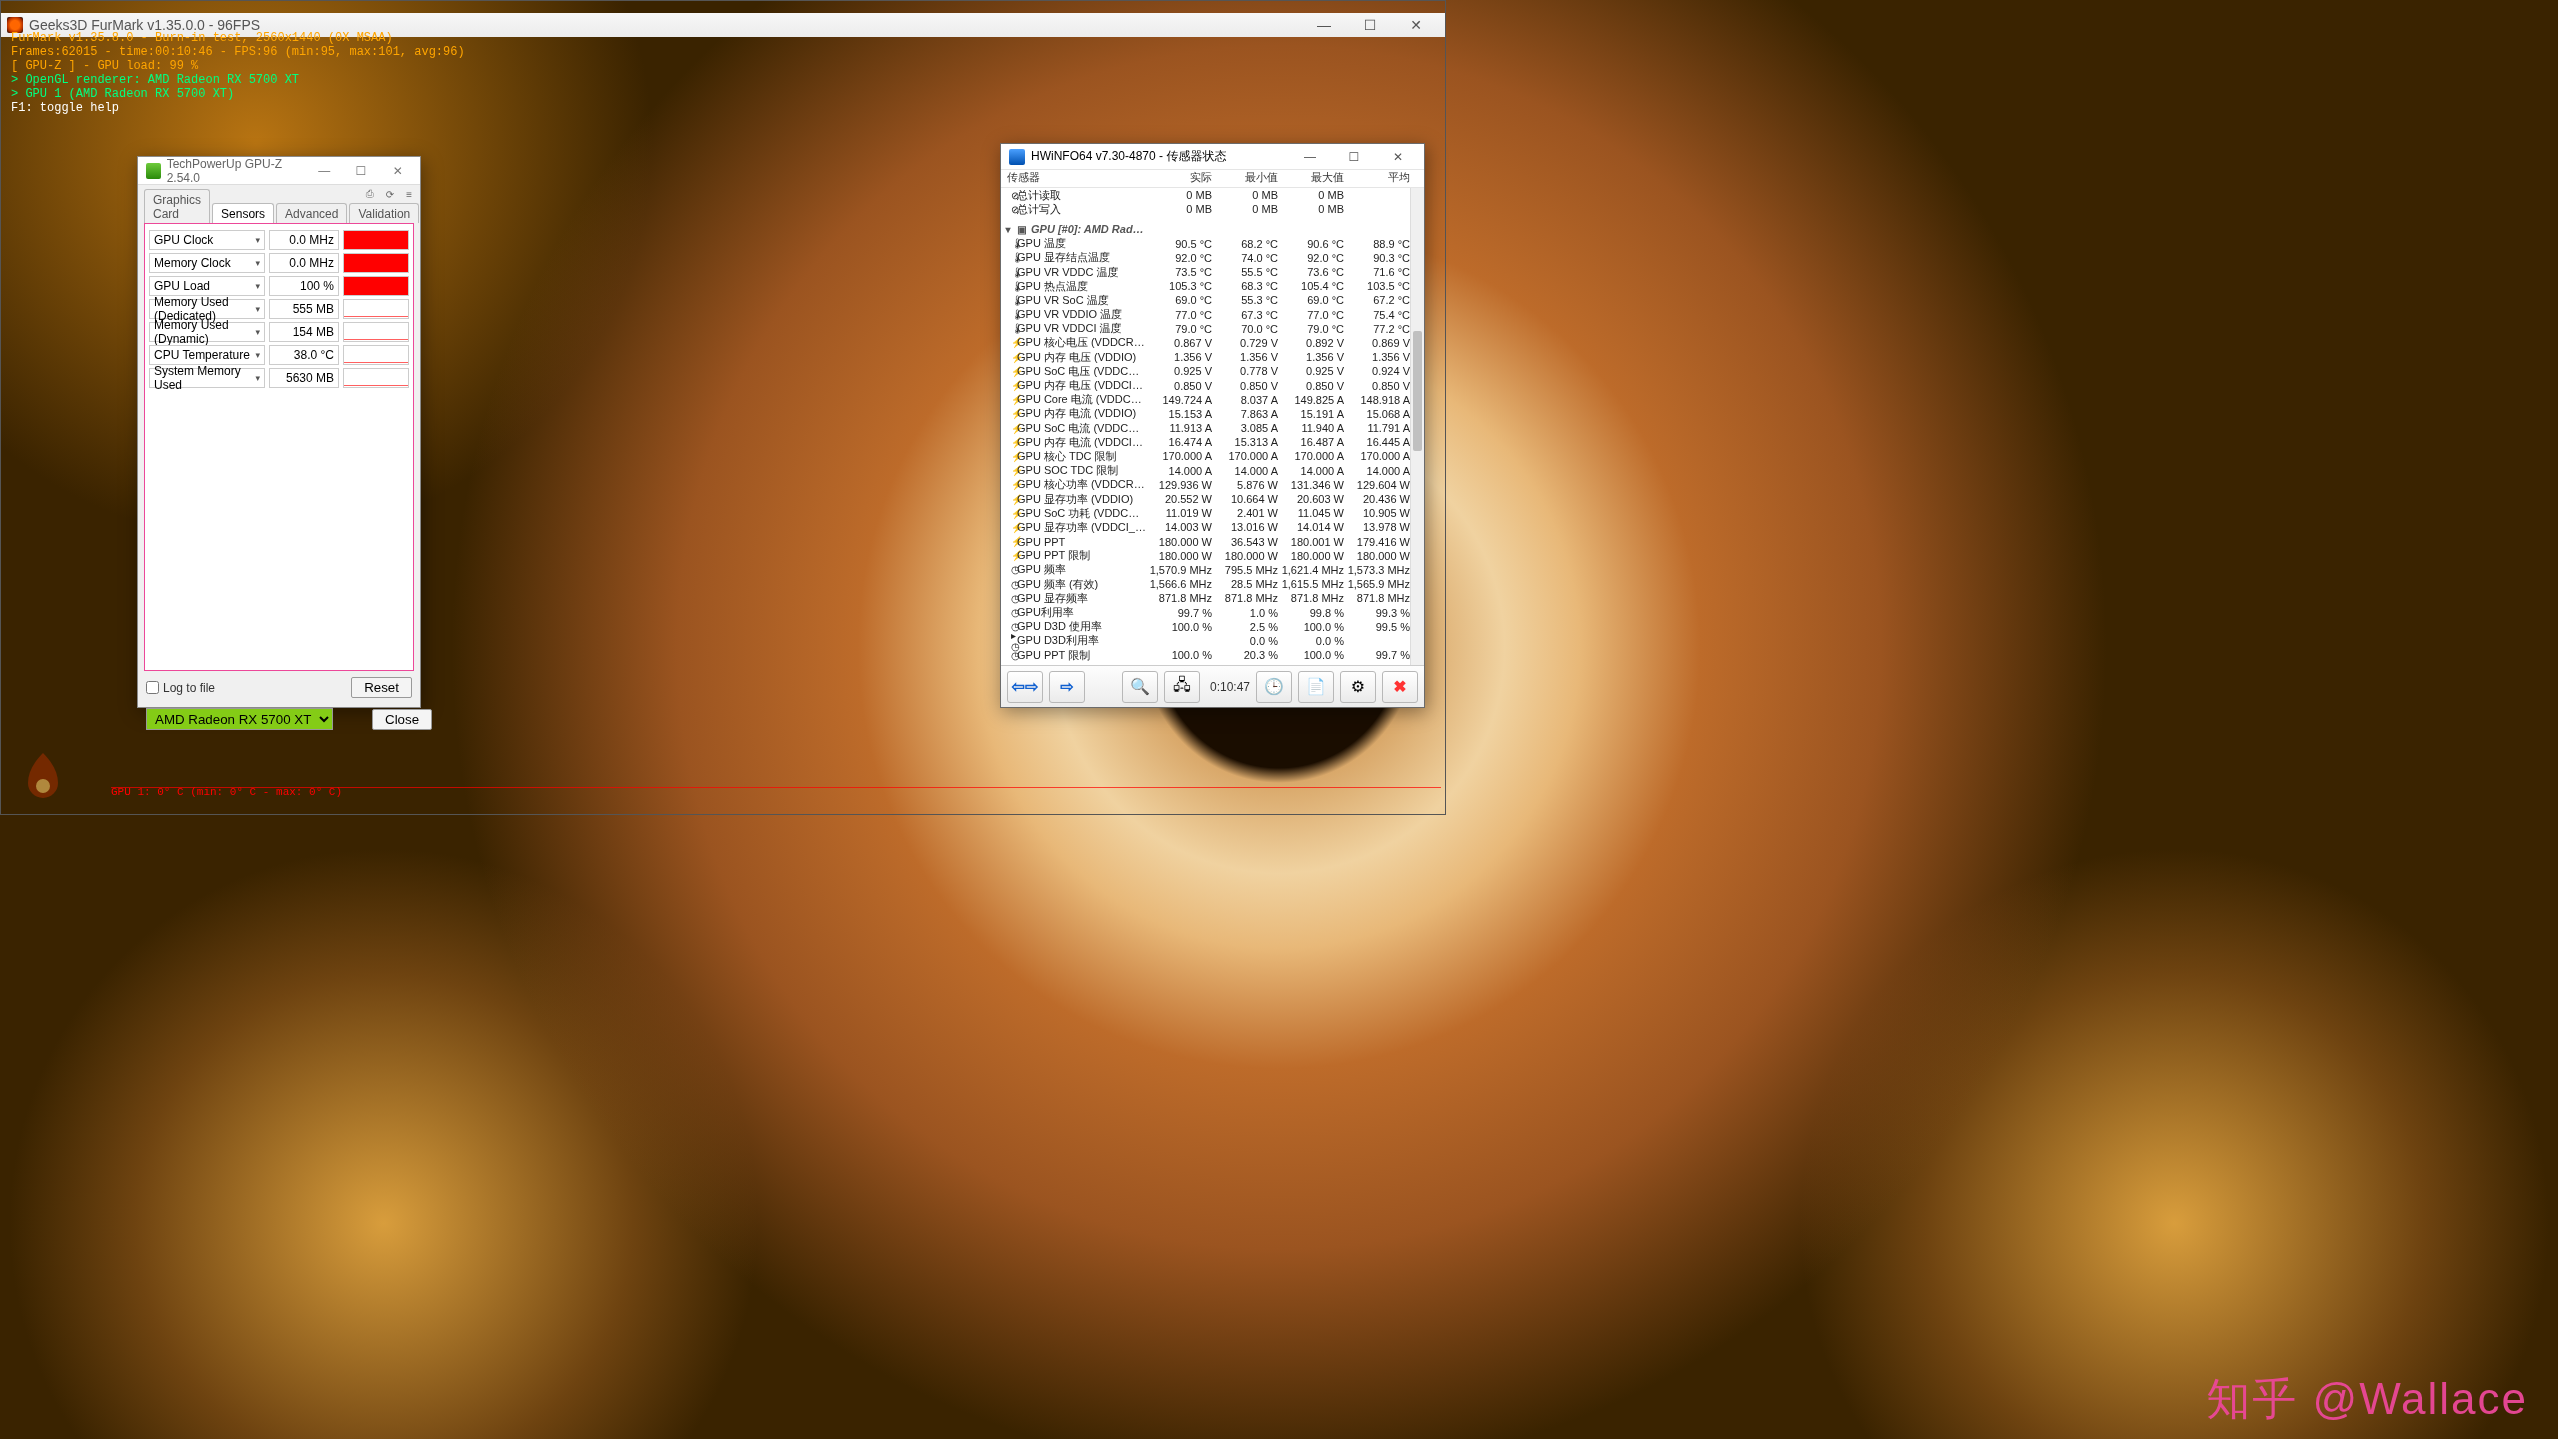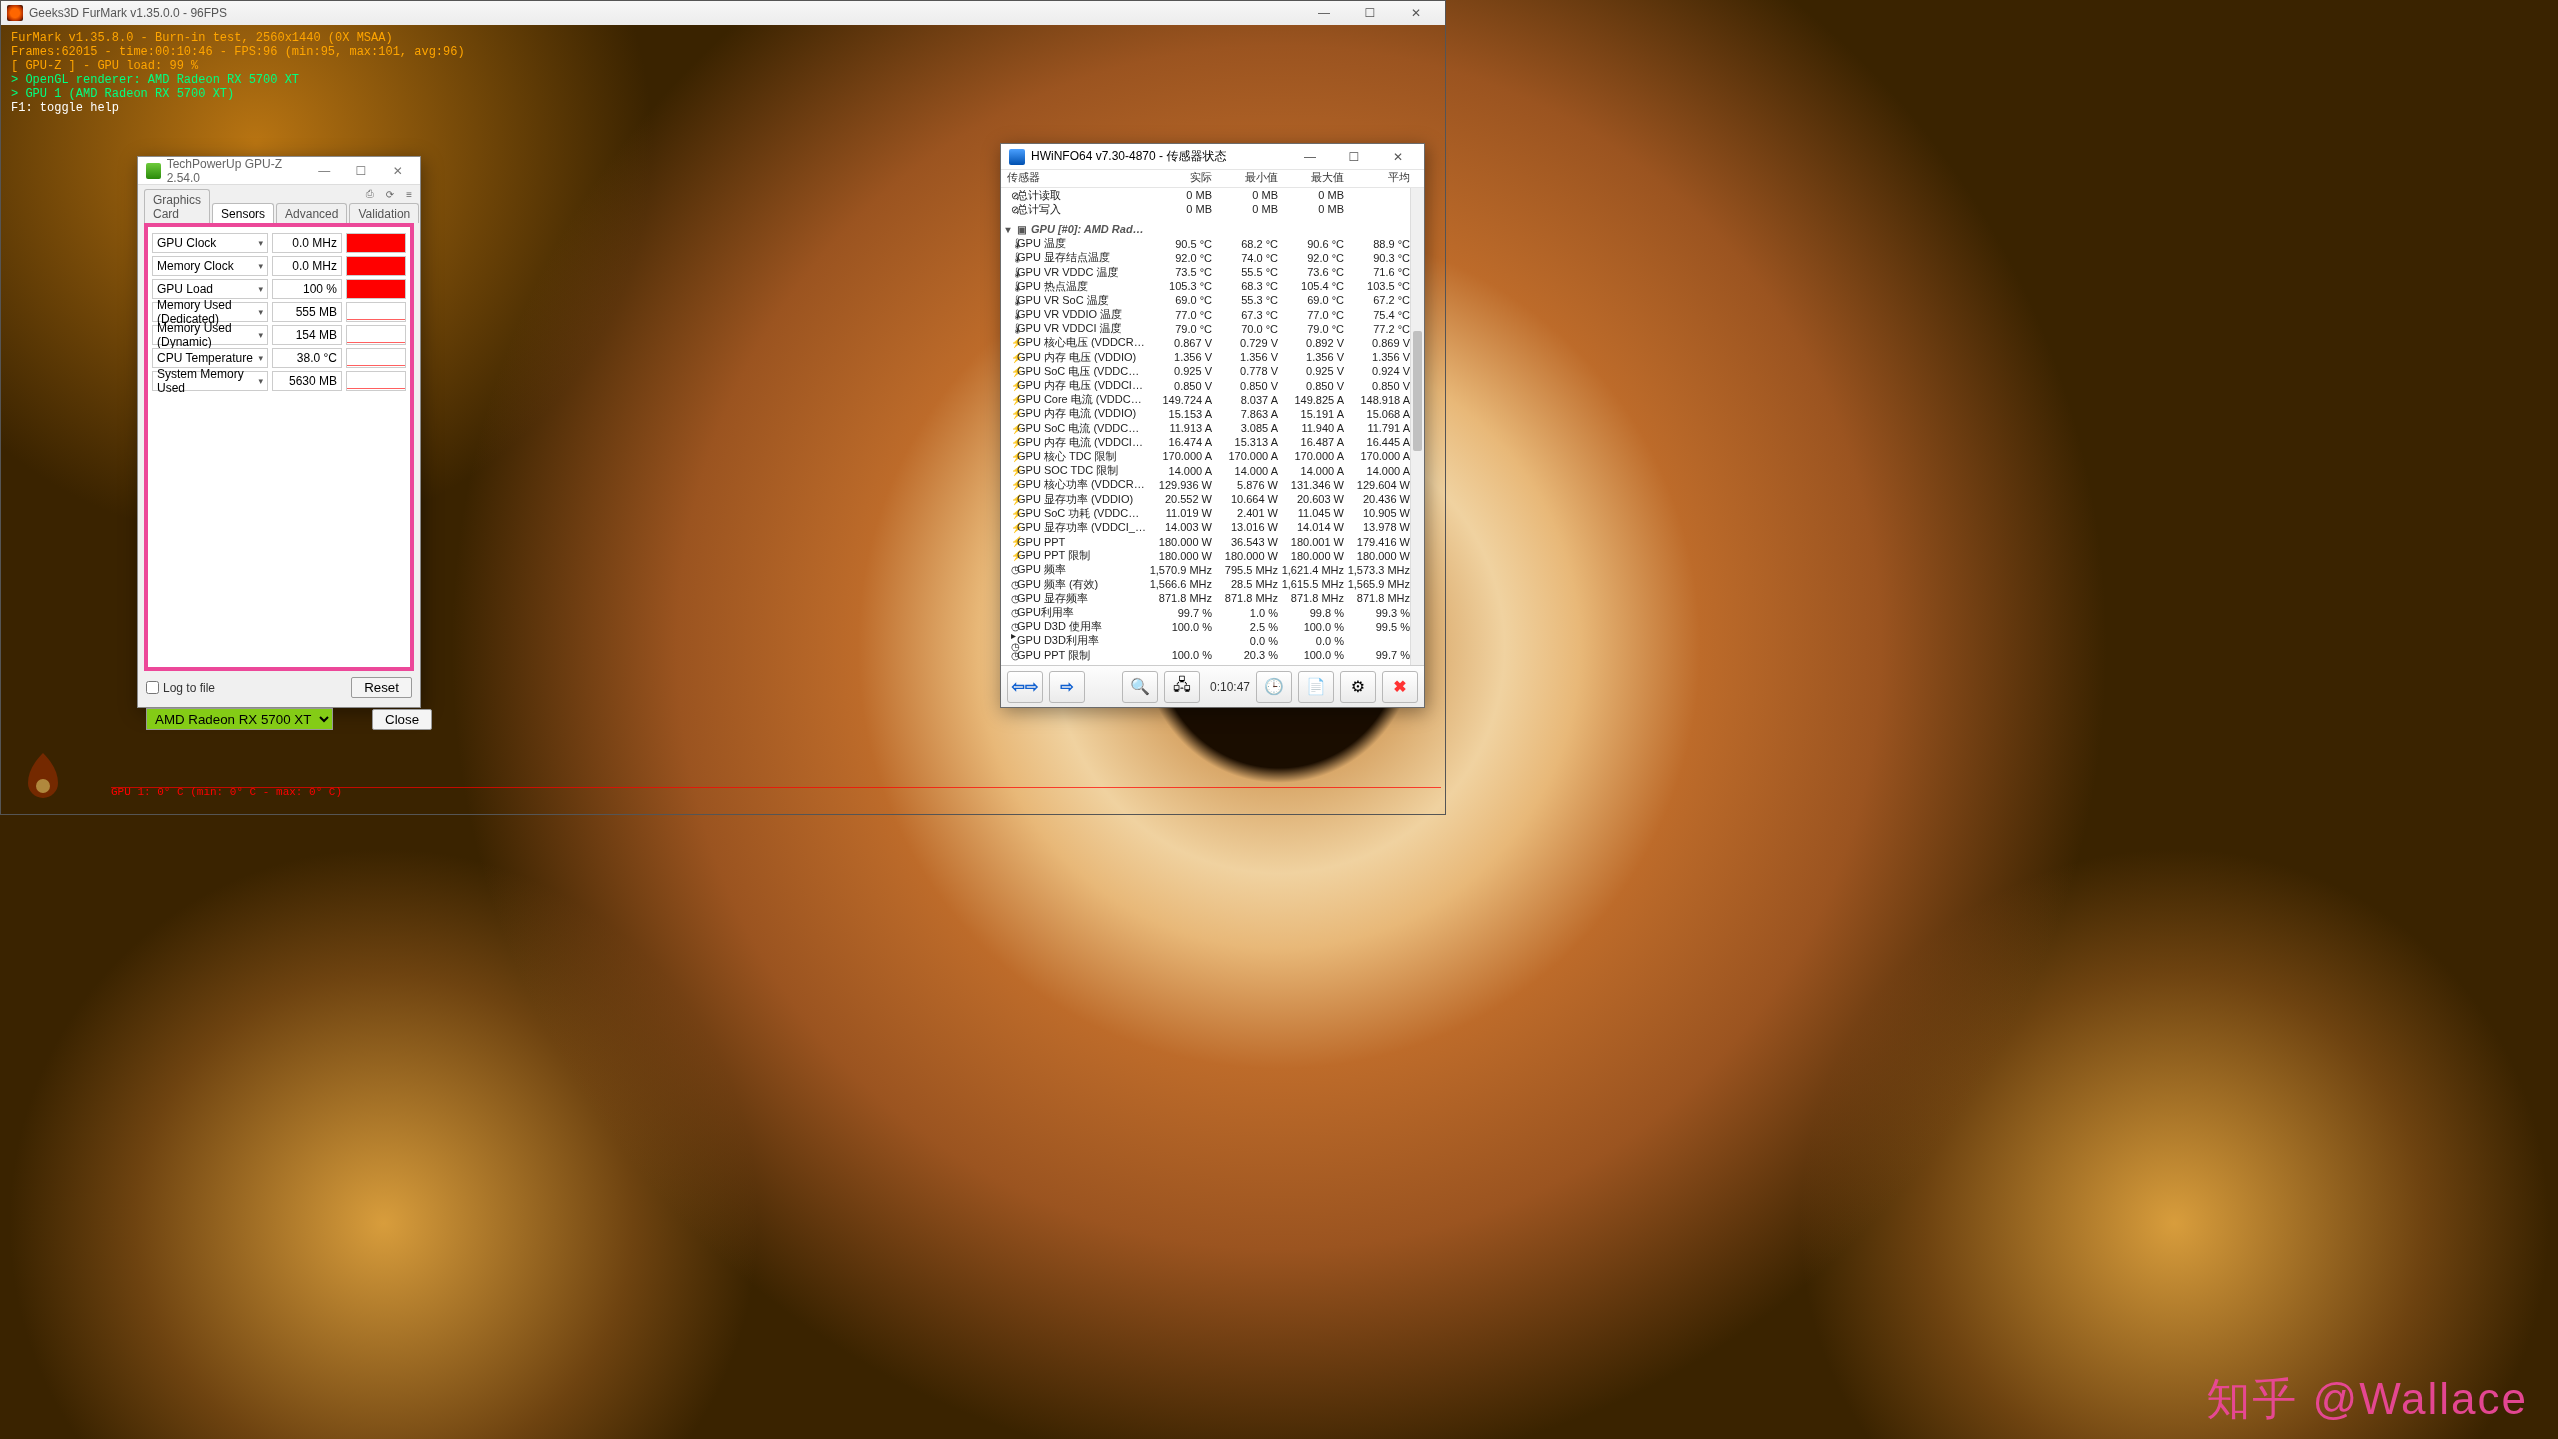--- a/index.html
+++ b/index.html
@@ -8,21 +8,21 @@
     radial-gradient(circle at 50% 45%, #1a0d00 0%, #1a0d00 8%, transparent 9%),
     radial-gradient(circle at 50% 45%, #d9a86a 9%, #f0d2a0 15%, #e8b878 20%, #bd6b2a 28%, #9b5420 40%, transparent 55%),
     radial-gradient(circle at 15% 85%, #d89d3c 0%, #6e4310 10%, transparent 15%),
     radial-gradient(circle at 85% 85%, #d89d3c 0%, #6e4310 10%, transparent 15%),
     radial-gradient(circle at 10% 10%, #b87412 0%, #3a2300 15%),
     linear-gradient(135deg,#3a260a,#6b4a18,#2a1806,#8e5f1d,#3f2c0c);
     position:relative;
   }
   
   .main-window { position:absolute; left:0; top:0; width:1446px; height:815px; border:1px solid #555; }
-  .main-titlebar { height:24px; background:linear-gradient(#f7f7f7,#ececec); display:flex; align-items:center; padding:0 6px; color:#555; font-size:12px; }
+  .main-titlebar { height:24px; background:linear-gradient(#f7f7f7,#ececec); display:flex; align-items:center; padding:0 6px; color:#555; font-size:14px;margin-top:12px; }
   .main-titlebar .icon { width:16px; height:16px; background:radial-gradient(circle,#ff6600 40%,#b33000 70%,#000 100%); border-radius:2px; margin-right:6px; }
   .main-titlebar .spacer { flex:1; }
   .main-titlebar .winbtn { width:46px; height:22px; display:flex; align-items:center; justify-content:center; color:#555; }
   .furmark-overlay { position:absolute; left:10px; top:30px; font-family:"Courier New",monospace; font-size:12px; line-height:14px; color:#fff; }
   .furmark-overlay .orange { color:#ffa500; }
   .furmark-overlay .green { color:#00ff80; }
   .furmark-logo { position:absolute; left:12px; bottom:6px; width:60px; height:60px; opacity:.6; }
   .furmark-logo svg{width:100%;height:100%;}
   .furmark-temp-bar { position:absolute; left:110px; bottom:16px; color:#ff0000; font:11px "Courier New",monospace; }
   .furmark-temp-line { position:absolute; left:110px; bottom:26px; width:1330px; height:1px; background:#ff0000; opacity:.7; }
@@ -32,21 +32,21 @@
   .gpuz { position:absolute; left:137px; top:156px; width:284px; height:552px; background:#f0f0f0; border:1px solid #8a8a8a; box-shadow:2px 4px 18px rgba(0,0,0,.4); }
   .gpuz-titlebar { height:28px; display:flex; align-items:center; padding:0 4px 0 8px; background:#fff; border-bottom:1px solid #ddd; color:#666; }
   .gpuz-titlebar .gicon{ width:16px;height:16px;background:linear-gradient(#6ecb3c,#2a8a0a);border-radius:2px;margin-right:6px;}
   .gpuz-titlebar .spacer{flex:1;}
   .gpuz-titlebar .winbtn{ width:40px; height:26px; display:flex;align-items:center;justify-content:center;color:#777;}
   .gpuz-toolbar { height:18px; display:flex; justify-content:flex-end; gap:12px; padding:0 8px; align-items:center; color:#666; font-size:10px;}
   .gpuz-toolbar span{cursor:default;}
   .gpuz-tabs { display:flex; gap:2px; padding:0 6px; height:20px; align-items:flex-end; color:#555;}
   .gpuz-tab { padding:3px 8px 2px; border:1px solid #bbb; border-bottom:none; background:#f0f0f0; border-radius:3px 3px 0 0; font-size:12px;}
   .gpuz-tab.active { background:#fff; font-weight:400; color:#000; }
-  .gpuz-body { background:#fff; margin:0 6px; border:4px solid #ec4899; height:448px; padding:4px; overflow:hidden;}
+  .gpuz-body { background:#fff; margin:0 6px; border:1px solid #ec4899; height:448px; padding:4px; overflow:hidden;}
   .sensor-row { display:flex; align-items:center; height:23px; gap:4px; }
   .sensor-name { width:116px; border:1px solid #ccc; height:20px; display:flex; align-items:center; padding:0 4px; background:#fff; position:relative;}
   .sensor-name .dd{position:absolute;right:4px;top:4px;font-size:9px;color:#555;}
   .sensor-val { width:70px; border:1px solid #ccc; height:20px; display:flex; align-items:center; justify-content:flex-end; padding:0 4px; background:#fff;}
   .sensor-bar { flex:1; border:1px solid #ccc; height:20px; background:#fff; position:relative;}
   .sensor-bar .fill{position:absolute;left:0;top:0;bottom:0;background:#ff0000;}
   .sensor-bar .line{position:absolute;left:0;right:0;bottom:1px;height:1px;background:#ff6060;}
   .gpuz-footer { padding:6px 8px; display:flex; align-items:center; justify-content:space-between;gap:24px;}
   .gpuz-footer label{display:flex;align-items:center;gap:4px;color:#333;}
   .gpuz-footer button, .gpuz-bottom button{ padding:2px 12px; border:1px solid #999; background:#f4f4f4; border-radius:2px;margin-left:31px;}

